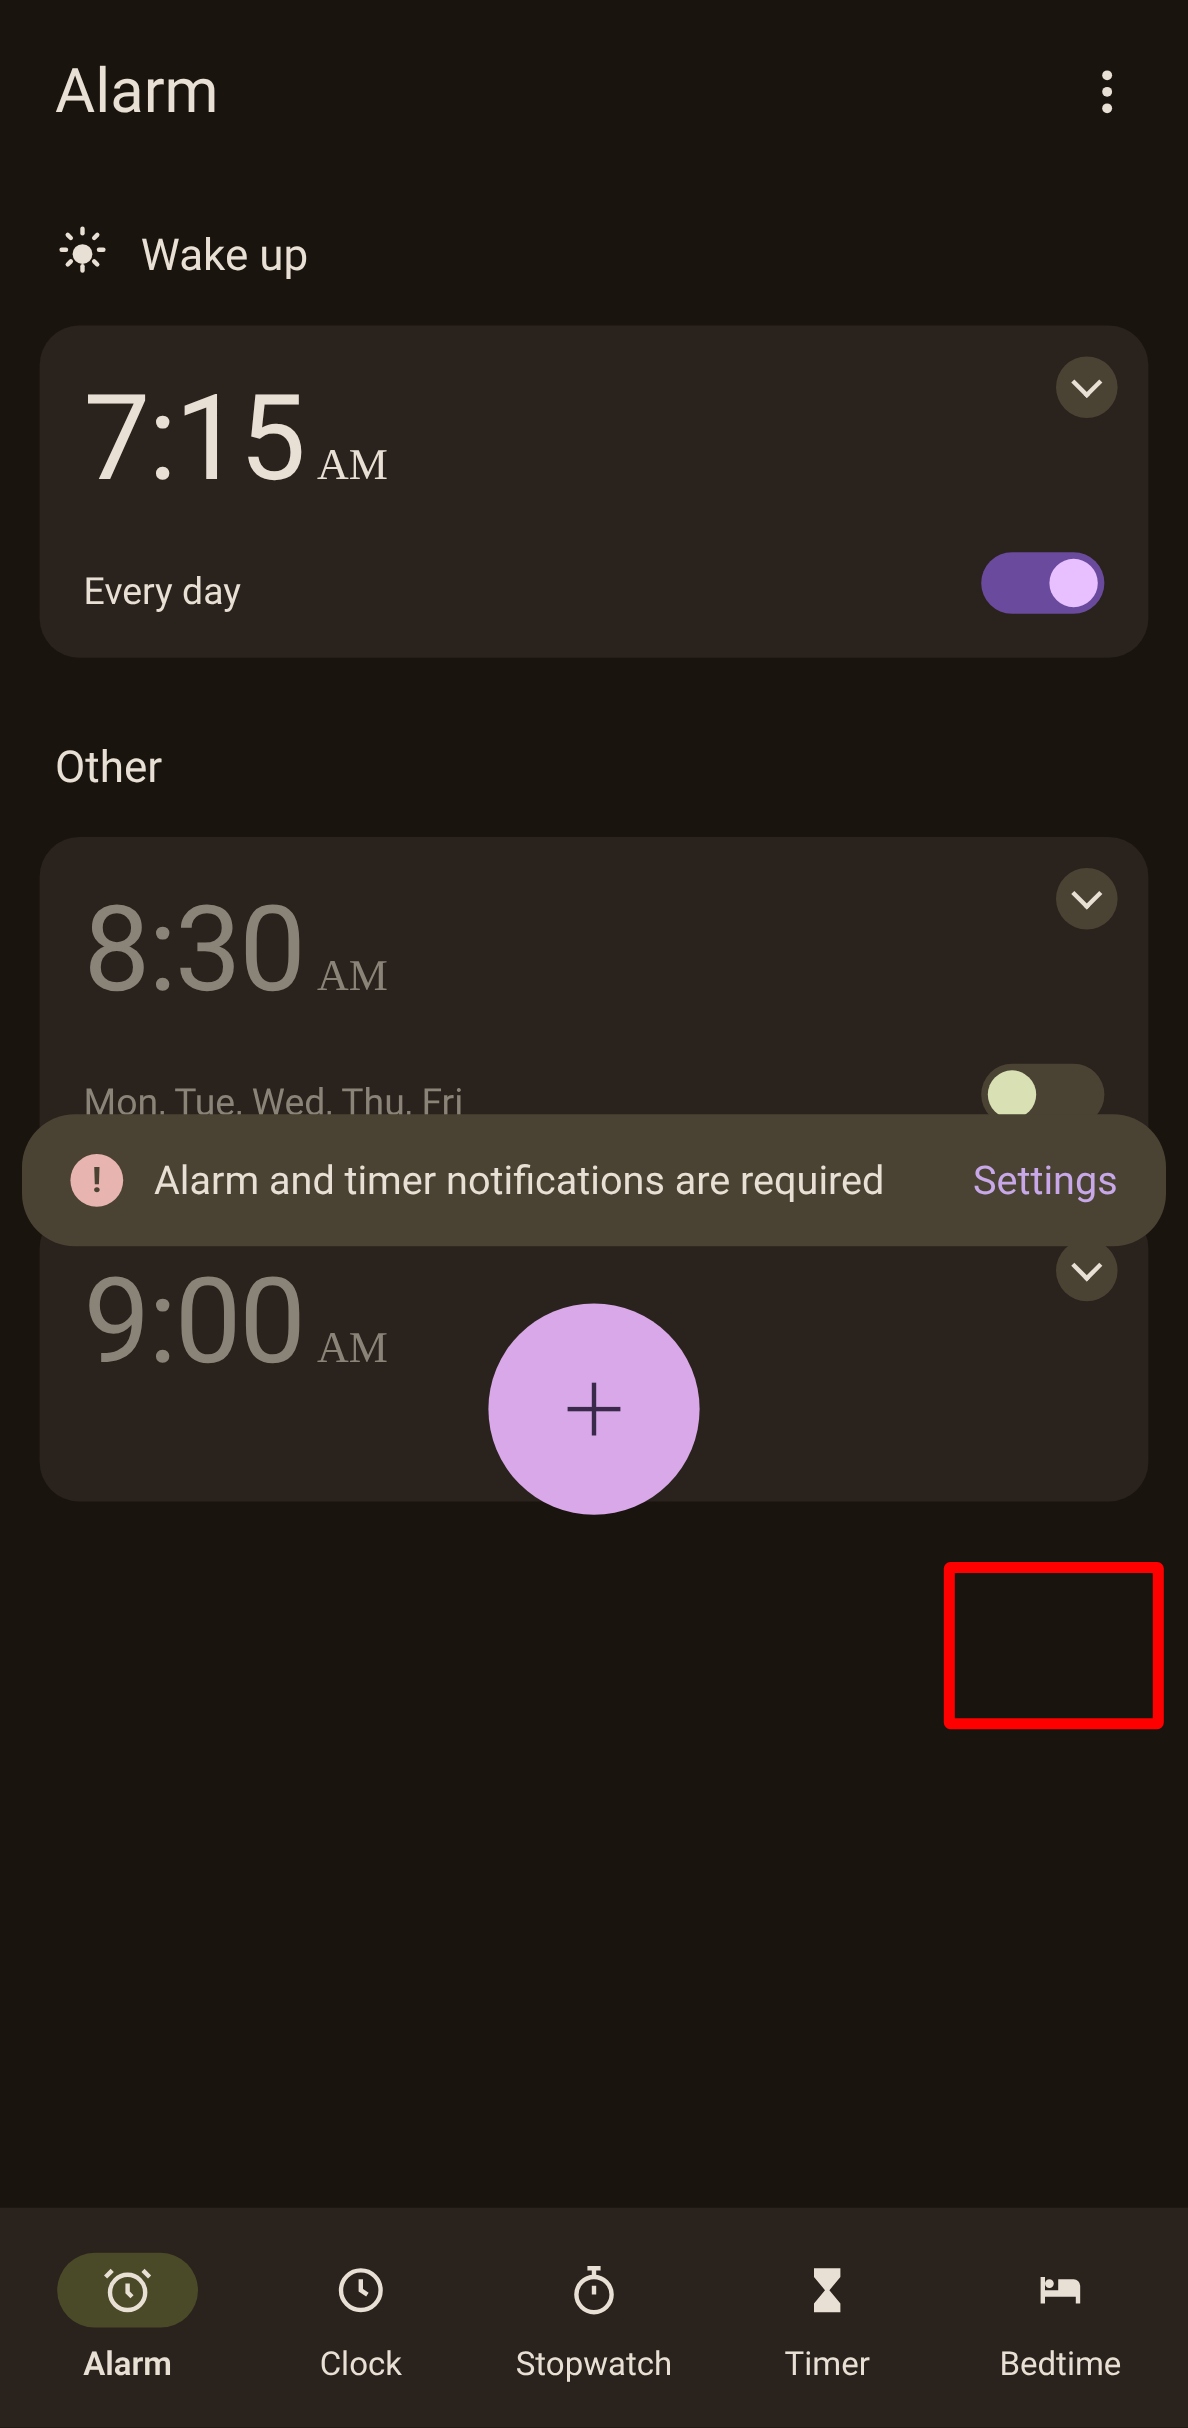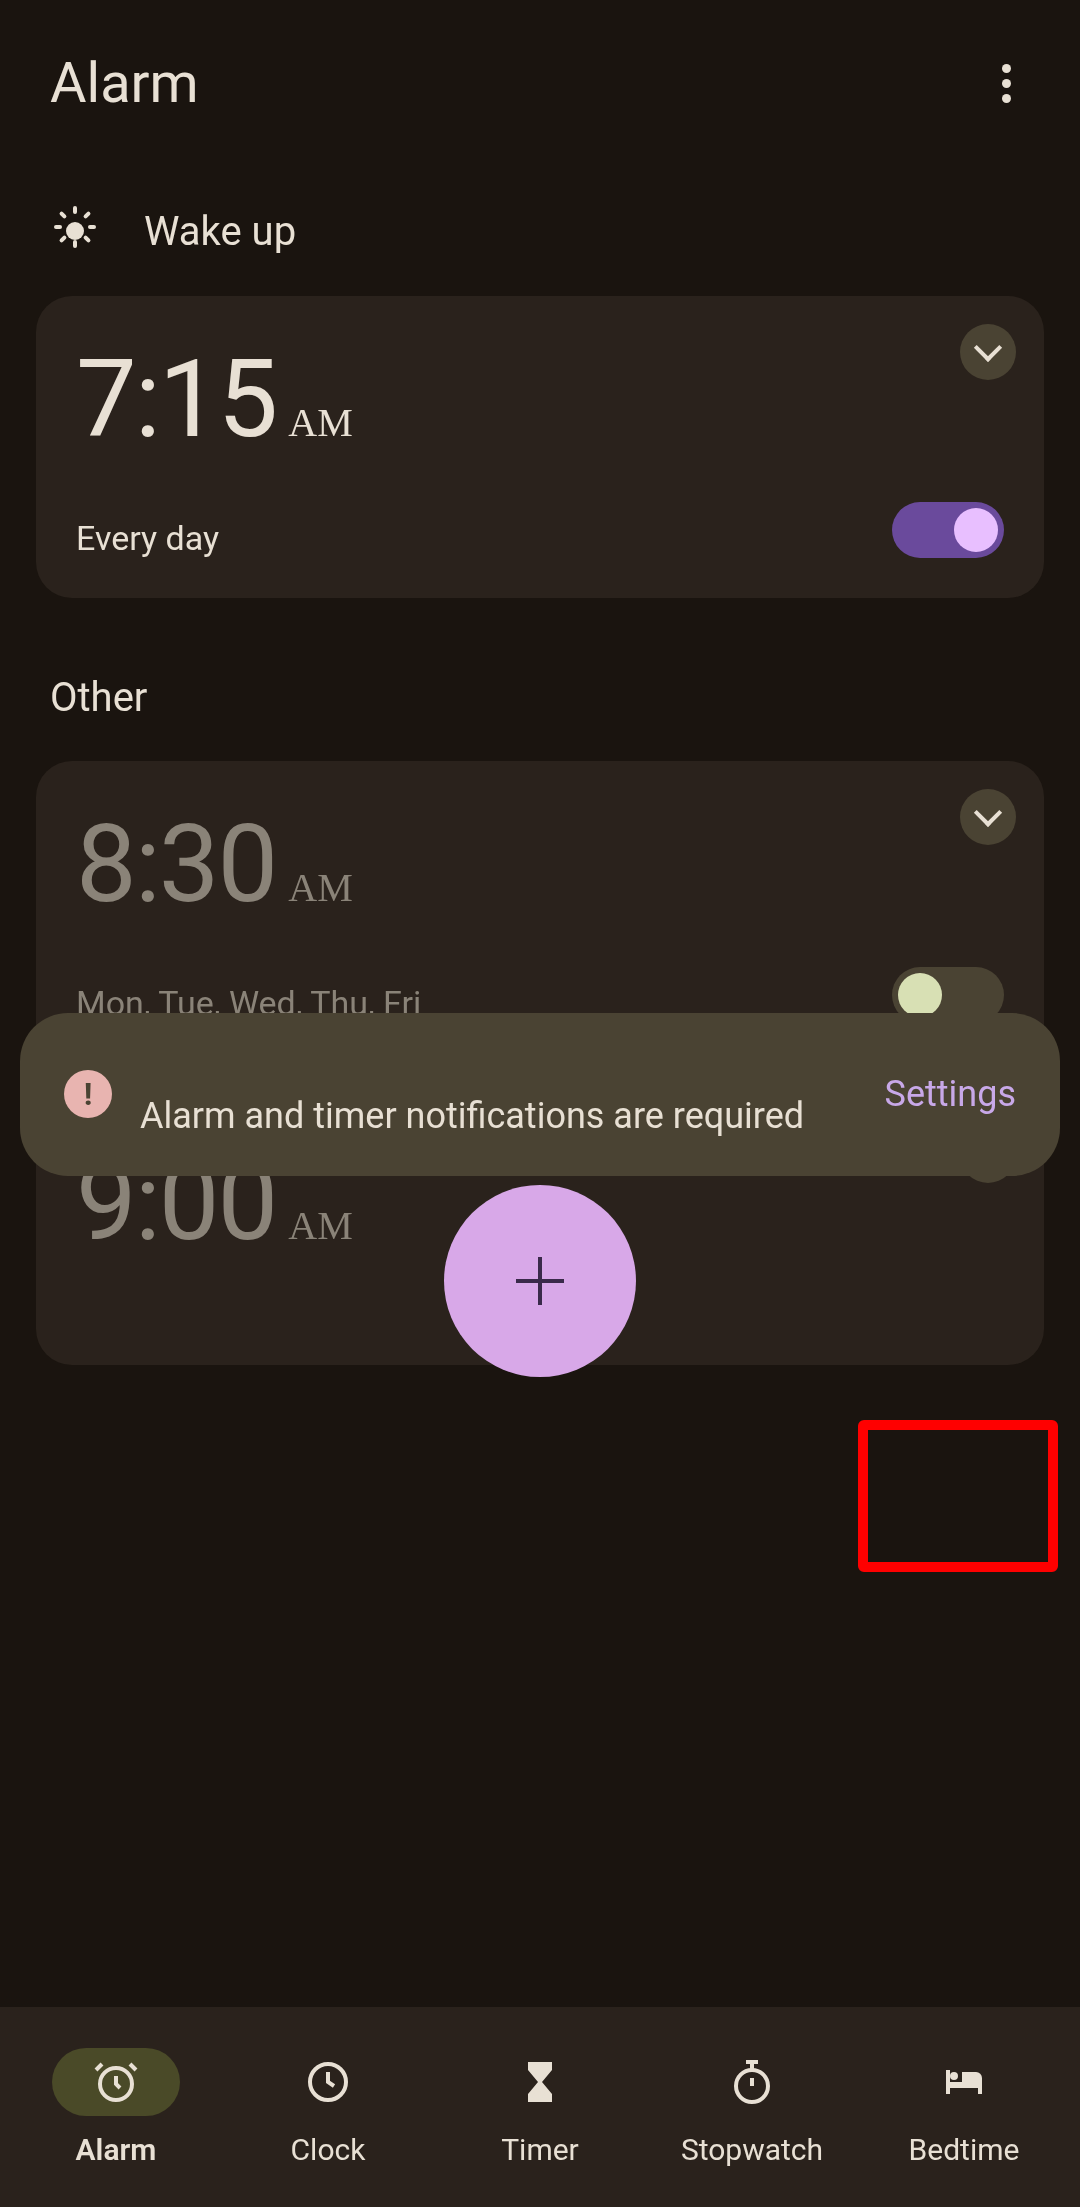--- a/index.html
+++ b/index.html
@@ -34,21 +34,21 @@
   }
   .more-icon span {
     width: 9px;
     height: 9px;
     background: #e8e0d4;
     border-radius: 50%;
   }
   .section-header {
     display: flex;
     align-items: center;
-    gap: 44px;
+    gap: 28px;
     padding: 60px 50px 40px 50px;
   }
   .sun-icon {
     width: 50px;
     height: 50px;
     position: relative;
   }
   .sun-icon::before {
     content: '';
     position: absolute;
@@ -193,21 +193,20 @@
     color: #4a4333;
     font-size: 32px;
     font-weight: bold;
     flex-shrink: 0;
   }
   .banner-text {
     flex: 1;
     font-size: 36px;
     color: #e8e0d4;
     line-height: 1.3;
-    margin-top: 44px;
   }
   .banner-action {
     font-size: 36px;
     color: #c8a8e8;
     cursor: pointer;
   }
   .fab {
     position: absolute;
     left: 50%;
     transform: translateX(-50%);
@@ -385,39 +384,39 @@
     <div class="nav-icon-wrap">
       <svg width="48" height="48" viewBox="0 0 24 24" fill="none" stroke="#e8e0d4" stroke-width="2">
         <circle cx="12" cy="12" r="9"></circle>
         <path d="M12 7v5l3 2"></path>
       </svg>
     </div>
     <div class="nav-label">Clock</div>
   </div>
   <div class="nav-item">
     <div class="nav-icon-wrap">
-      <svg width="48" height="48" viewBox="0 0 24 24" fill="#e8e0d4">
-        <path d="M6 2h12v4l-5 6 5 6v4H6v-4l5-6-5-6V2z"></path>
-      </svg>
-    </div>
-    <div class="nav-label">Timer</div>
-  </div>
-  <div class="nav-item">
-    <div class="nav-icon-wrap">
       <svg width="48" height="48" viewBox="0 0 24 24" fill="none" stroke="#e8e0d4" stroke-width="2">
         <circle cx="12" cy="14" r="8"></circle>
         <path d="M12 10v4"></path>
         <path d="M9 2h6"></path>
         <path d="M12 2v4"></path>
       </svg>
     </div>
     <div class="nav-label">Stopwatch</div>
   </div>
   <div class="nav-item">
     <div class="nav-icon-wrap">
+      <svg width="48" height="48" viewBox="0 0 24 24" fill="#e8e0d4">
+        <path d="M6 2h12v4l-5 6 5 6v4H6v-4l5-6-5-6V2z"></path>
+      </svg>
+    </div>
+    <div class="nav-label">Timer</div>
+  </div>
+  <div class="nav-item">
+    <div class="nav-icon-wrap">
       <svg width="54" height="48" viewBox="0 0 24 24" fill="#e8e0d4">
         <path d="M3 6v12h2v-3h14v3h2v-8a3 3 0 00-3-3h-7v5H5V6H3zm4 5a2 2 0 100-4 2 2 0 000 4z"></path>
       </svg>
     </div>
     <div class="nav-label">Bedtime</div>
   </div>
 </div>
 
 <div class="highlight-box" style="left:858px; top:1420px; width:200px; height:152px;"></div>
 

